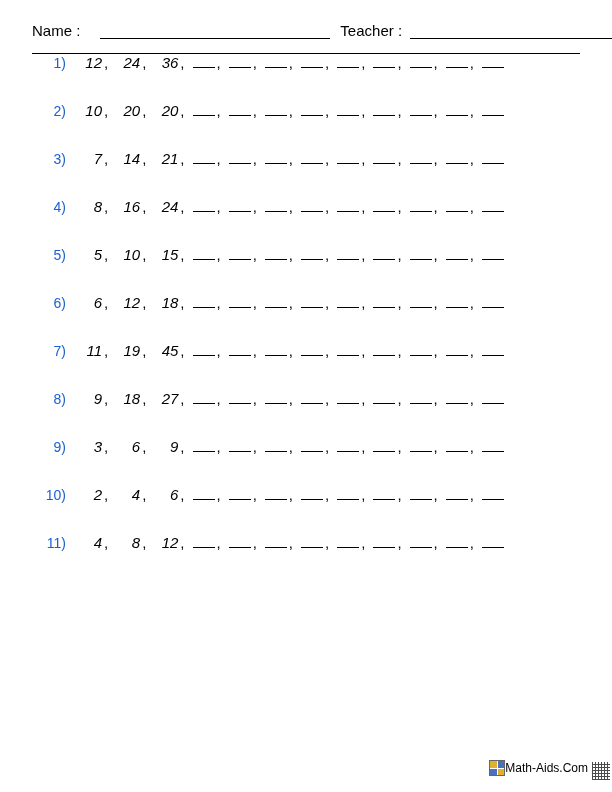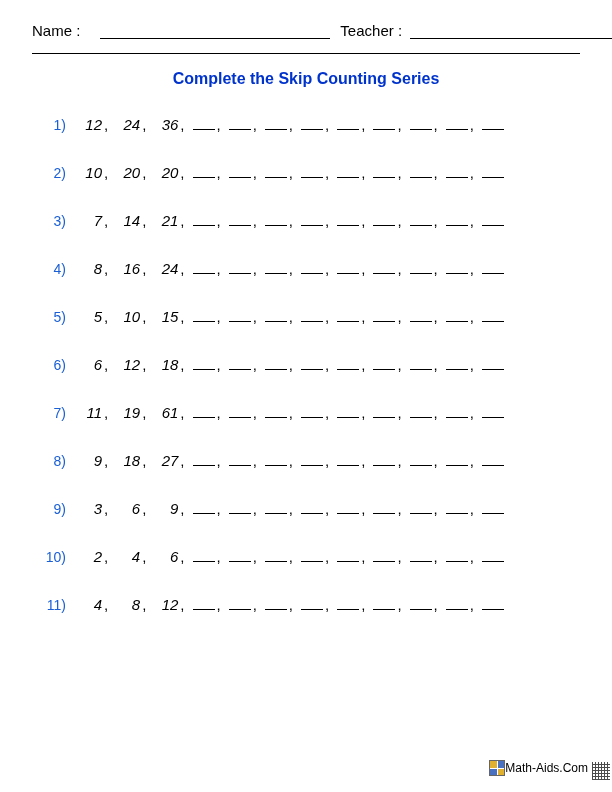--- a/index.html
+++ b/index.html
@@ -139,21 +139,20 @@
     <div class="header-right">
       <div class="field">
         <span class="field-label">Date :</span>
         <span class="field-line" style="width:82px; margin-left:24px;"></span>
       </div>
     </div>
   </div>
 
   <hr class="hr">
 
-  <div class="title">Complete the Skip Counting Series</div>
 
   <div class="problems">
       <div class="problem">
         <span class="pnum">1)</span>
         <span class="series">
           <span class="num">12</span>
           <span class="sep"> , </span>
           <span class="num">24</span>
           <span class="sep"> , </span>
           <span class="num">36</span>
@@ -317,21 +316,21 @@
           <span class="blank"></span>
         </span>
       </div>
       <div class="problem">
         <span class="pnum">7)</span>
         <span class="series">
           <span class="num">11</span>
           <span class="sep"> , </span>
           <span class="num">19</span>
           <span class="sep"> , </span>
-          <span class="num">61</span>
+          <span class="num">45</span>
           <span class="sep"> , </span>
           <span class="blank"></span>
           <span class="sep"> , </span>
           <span class="blank"></span>
           <span class="sep"> , </span>
           <span class="blank"></span>
           <span class="sep"> , </span>
           <span class="blank"></span>
           <span class="sep"> , </span>
           <span class="blank"></span>

